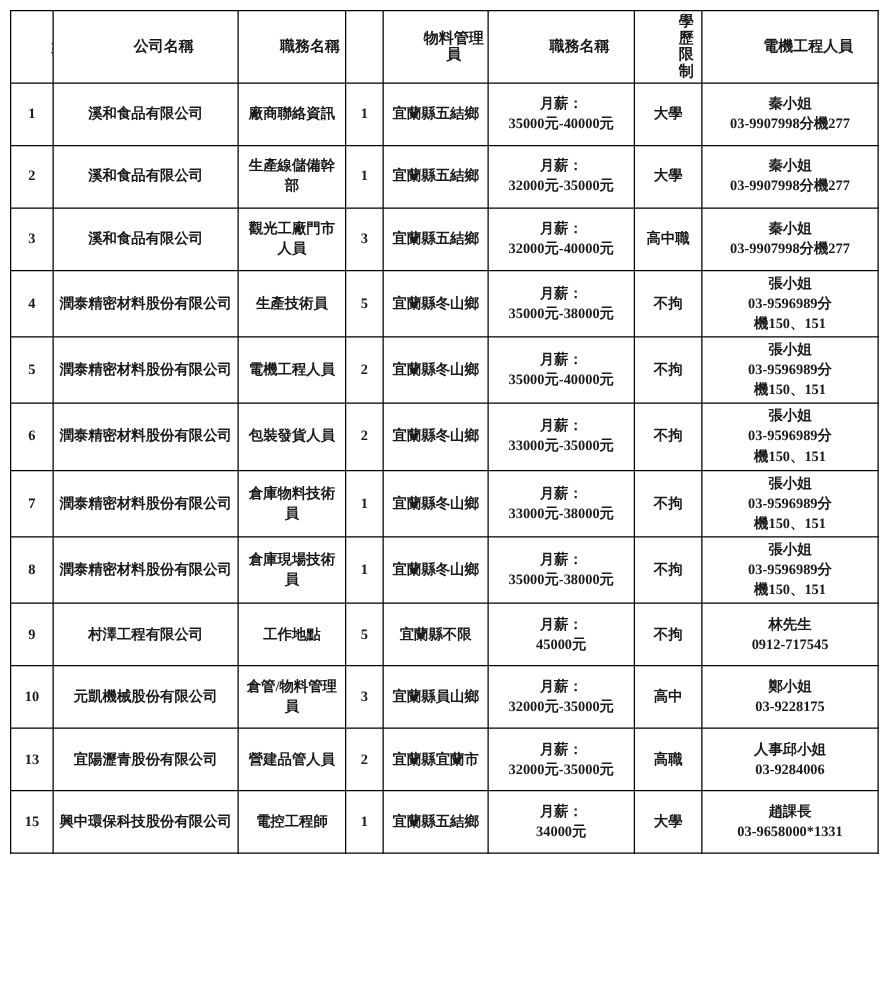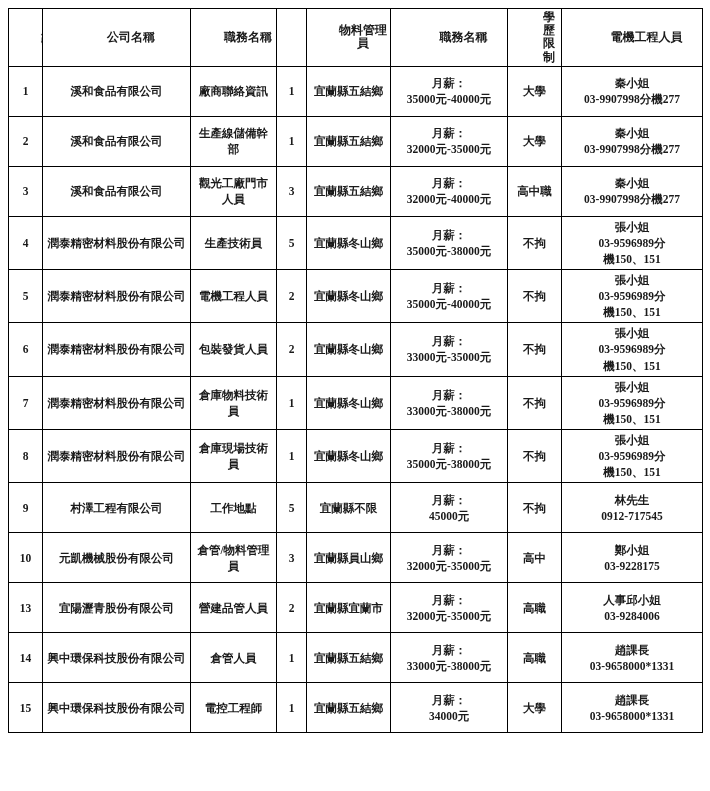--- a/index.html
+++ b/index.html
@@ -226,32 +226,20 @@
     <td>營建品管人員</td>
     <td>2</td>
     <td>宜蘭縣宜蘭市</td>
     <td>月薪：
 32000元-35000元</td>
     <td>高職</td>
     <td>人事邱小姐
 03-9284006</td>
   </tr>
 
-  <tr>
-    <td>14</td>
-    <td>興中環保科技股份有限公司</td>
-    <td>倉管人員</td>
-    <td>1</td>
-    <td>宜蘭縣五結鄉</td>
-    <td>月薪：
-33000元-38000元</td>
-    <td>高職</td>
-    <td>趙課長
-03-9658000*1331</td>
-  </tr>
 
   <tr>
     <td>15</td>
     <td>興中環保科技股份有限公司</td>
     <td>電控工程師</td>
     <td>1</td>
     <td>宜蘭縣五結鄉</td>
     <td>月薪：
 34000元</td>
     <td>大學</td>

